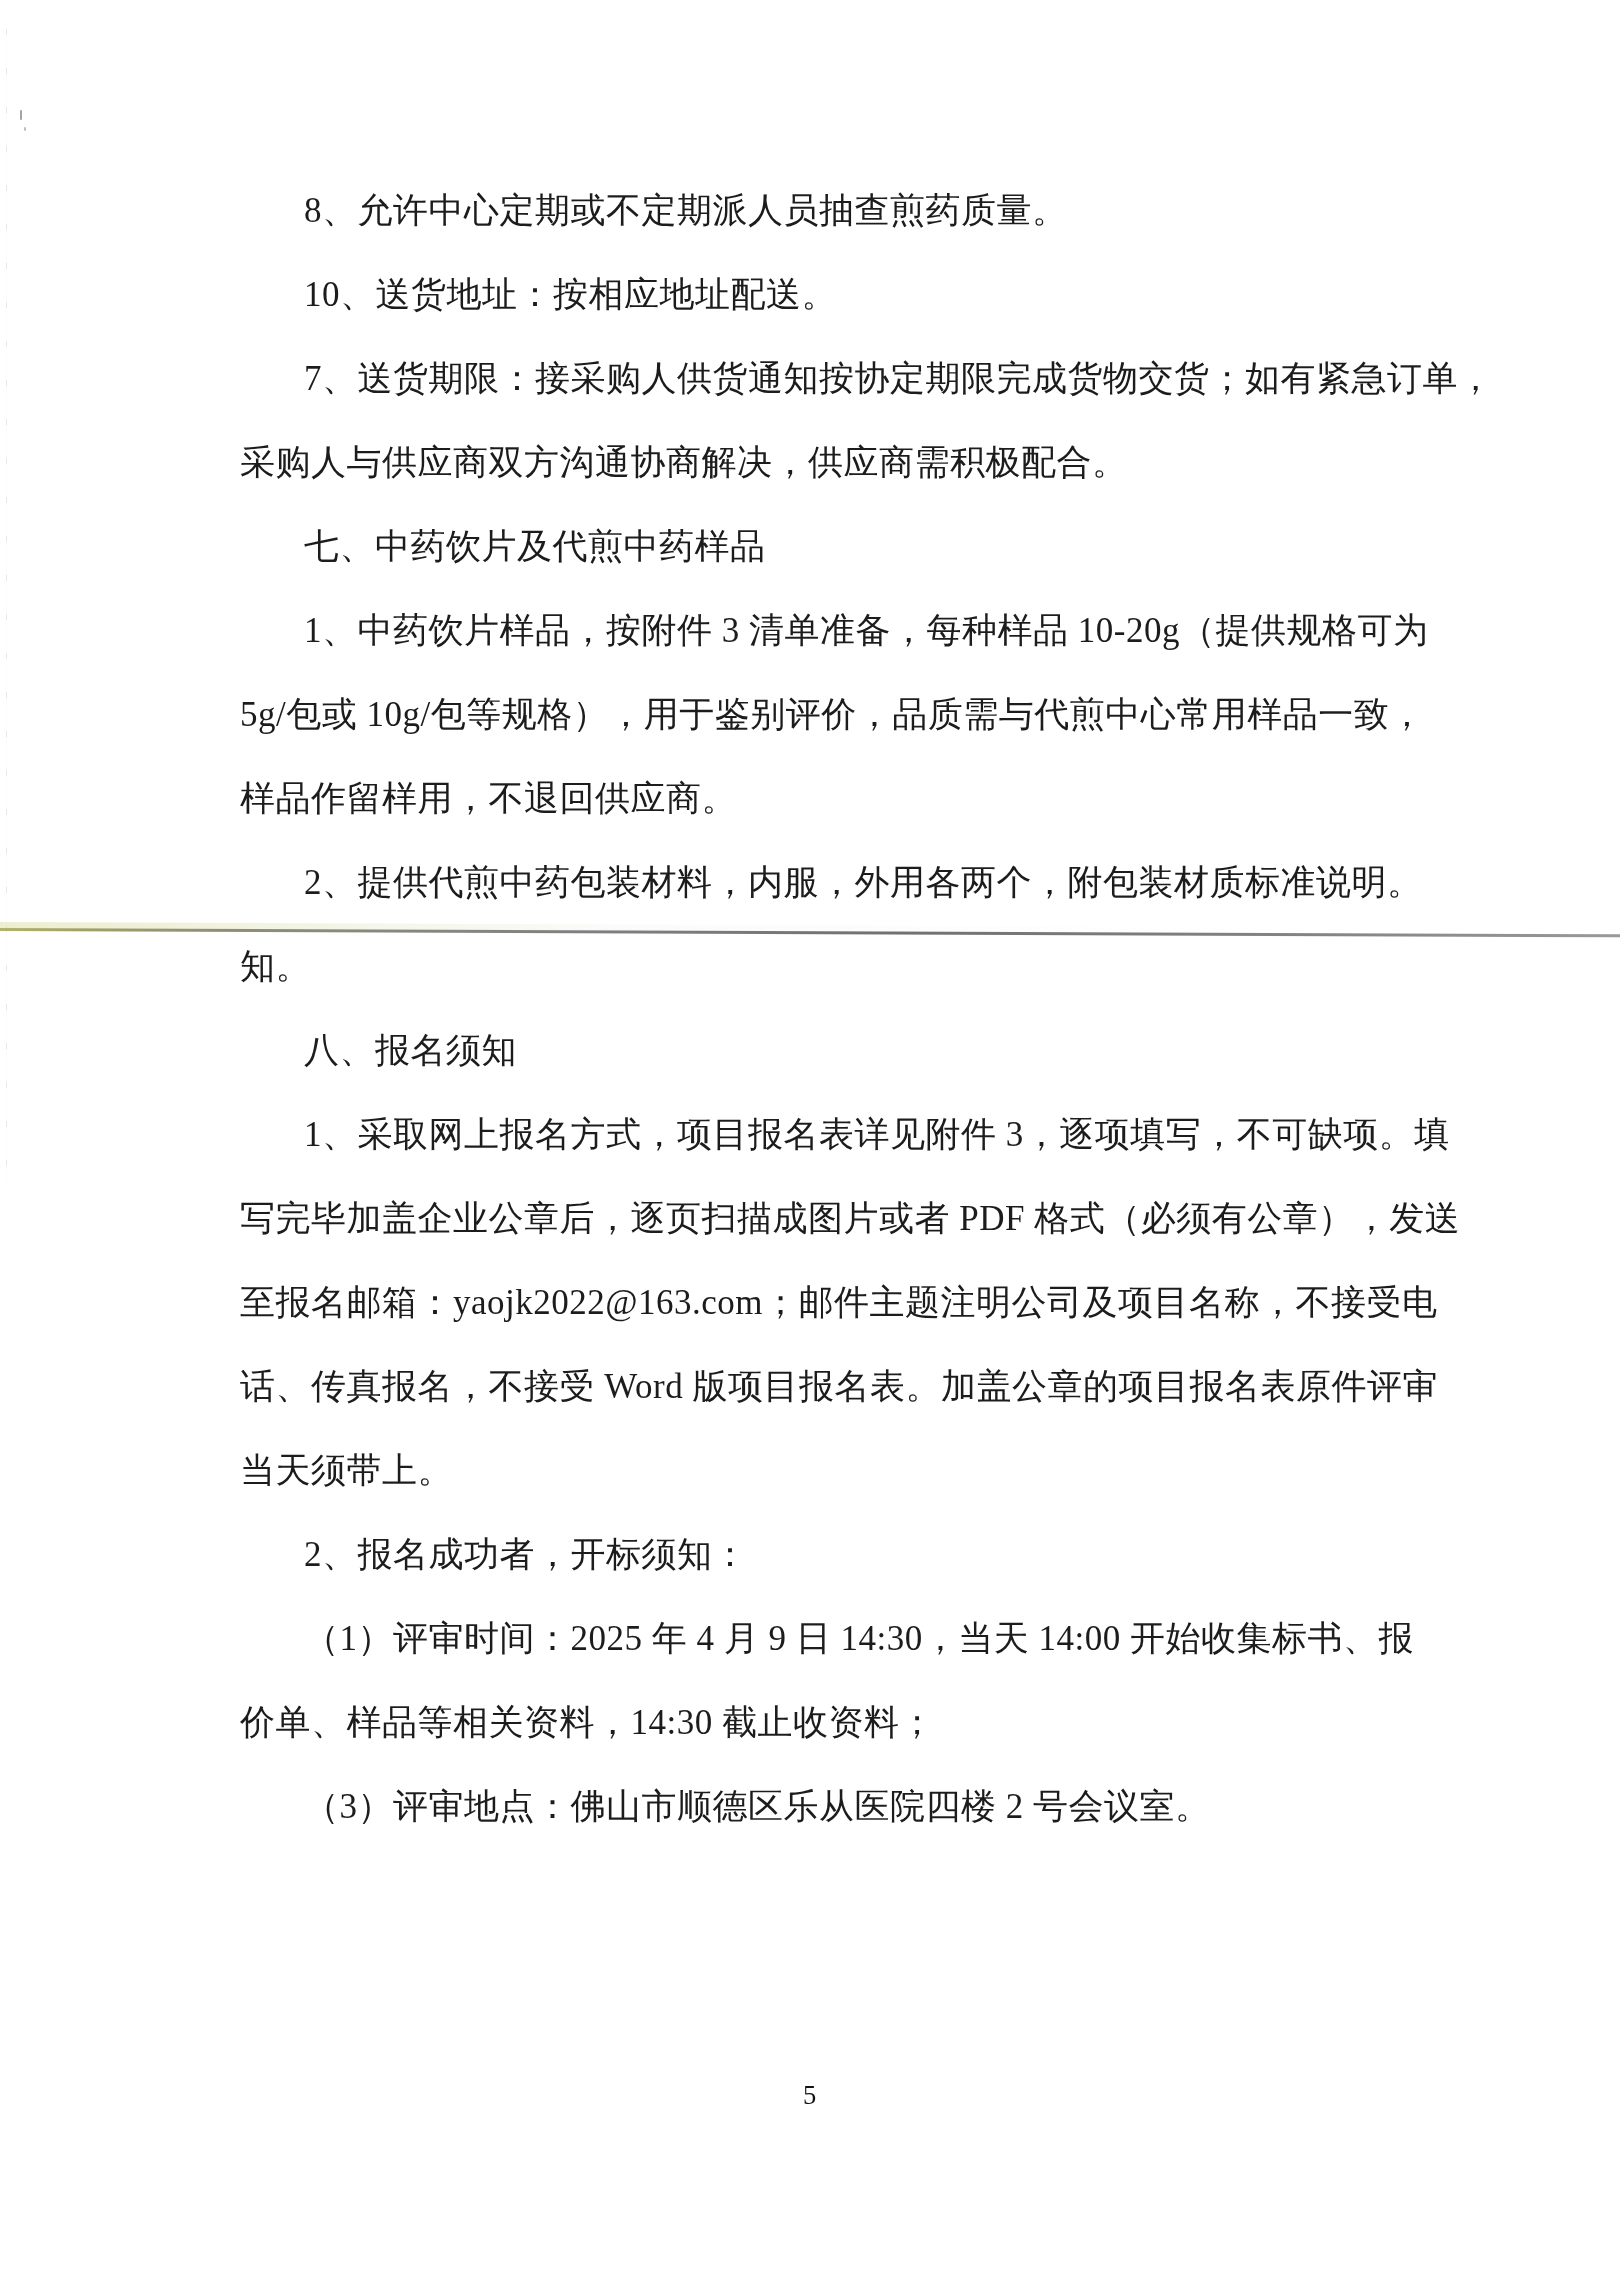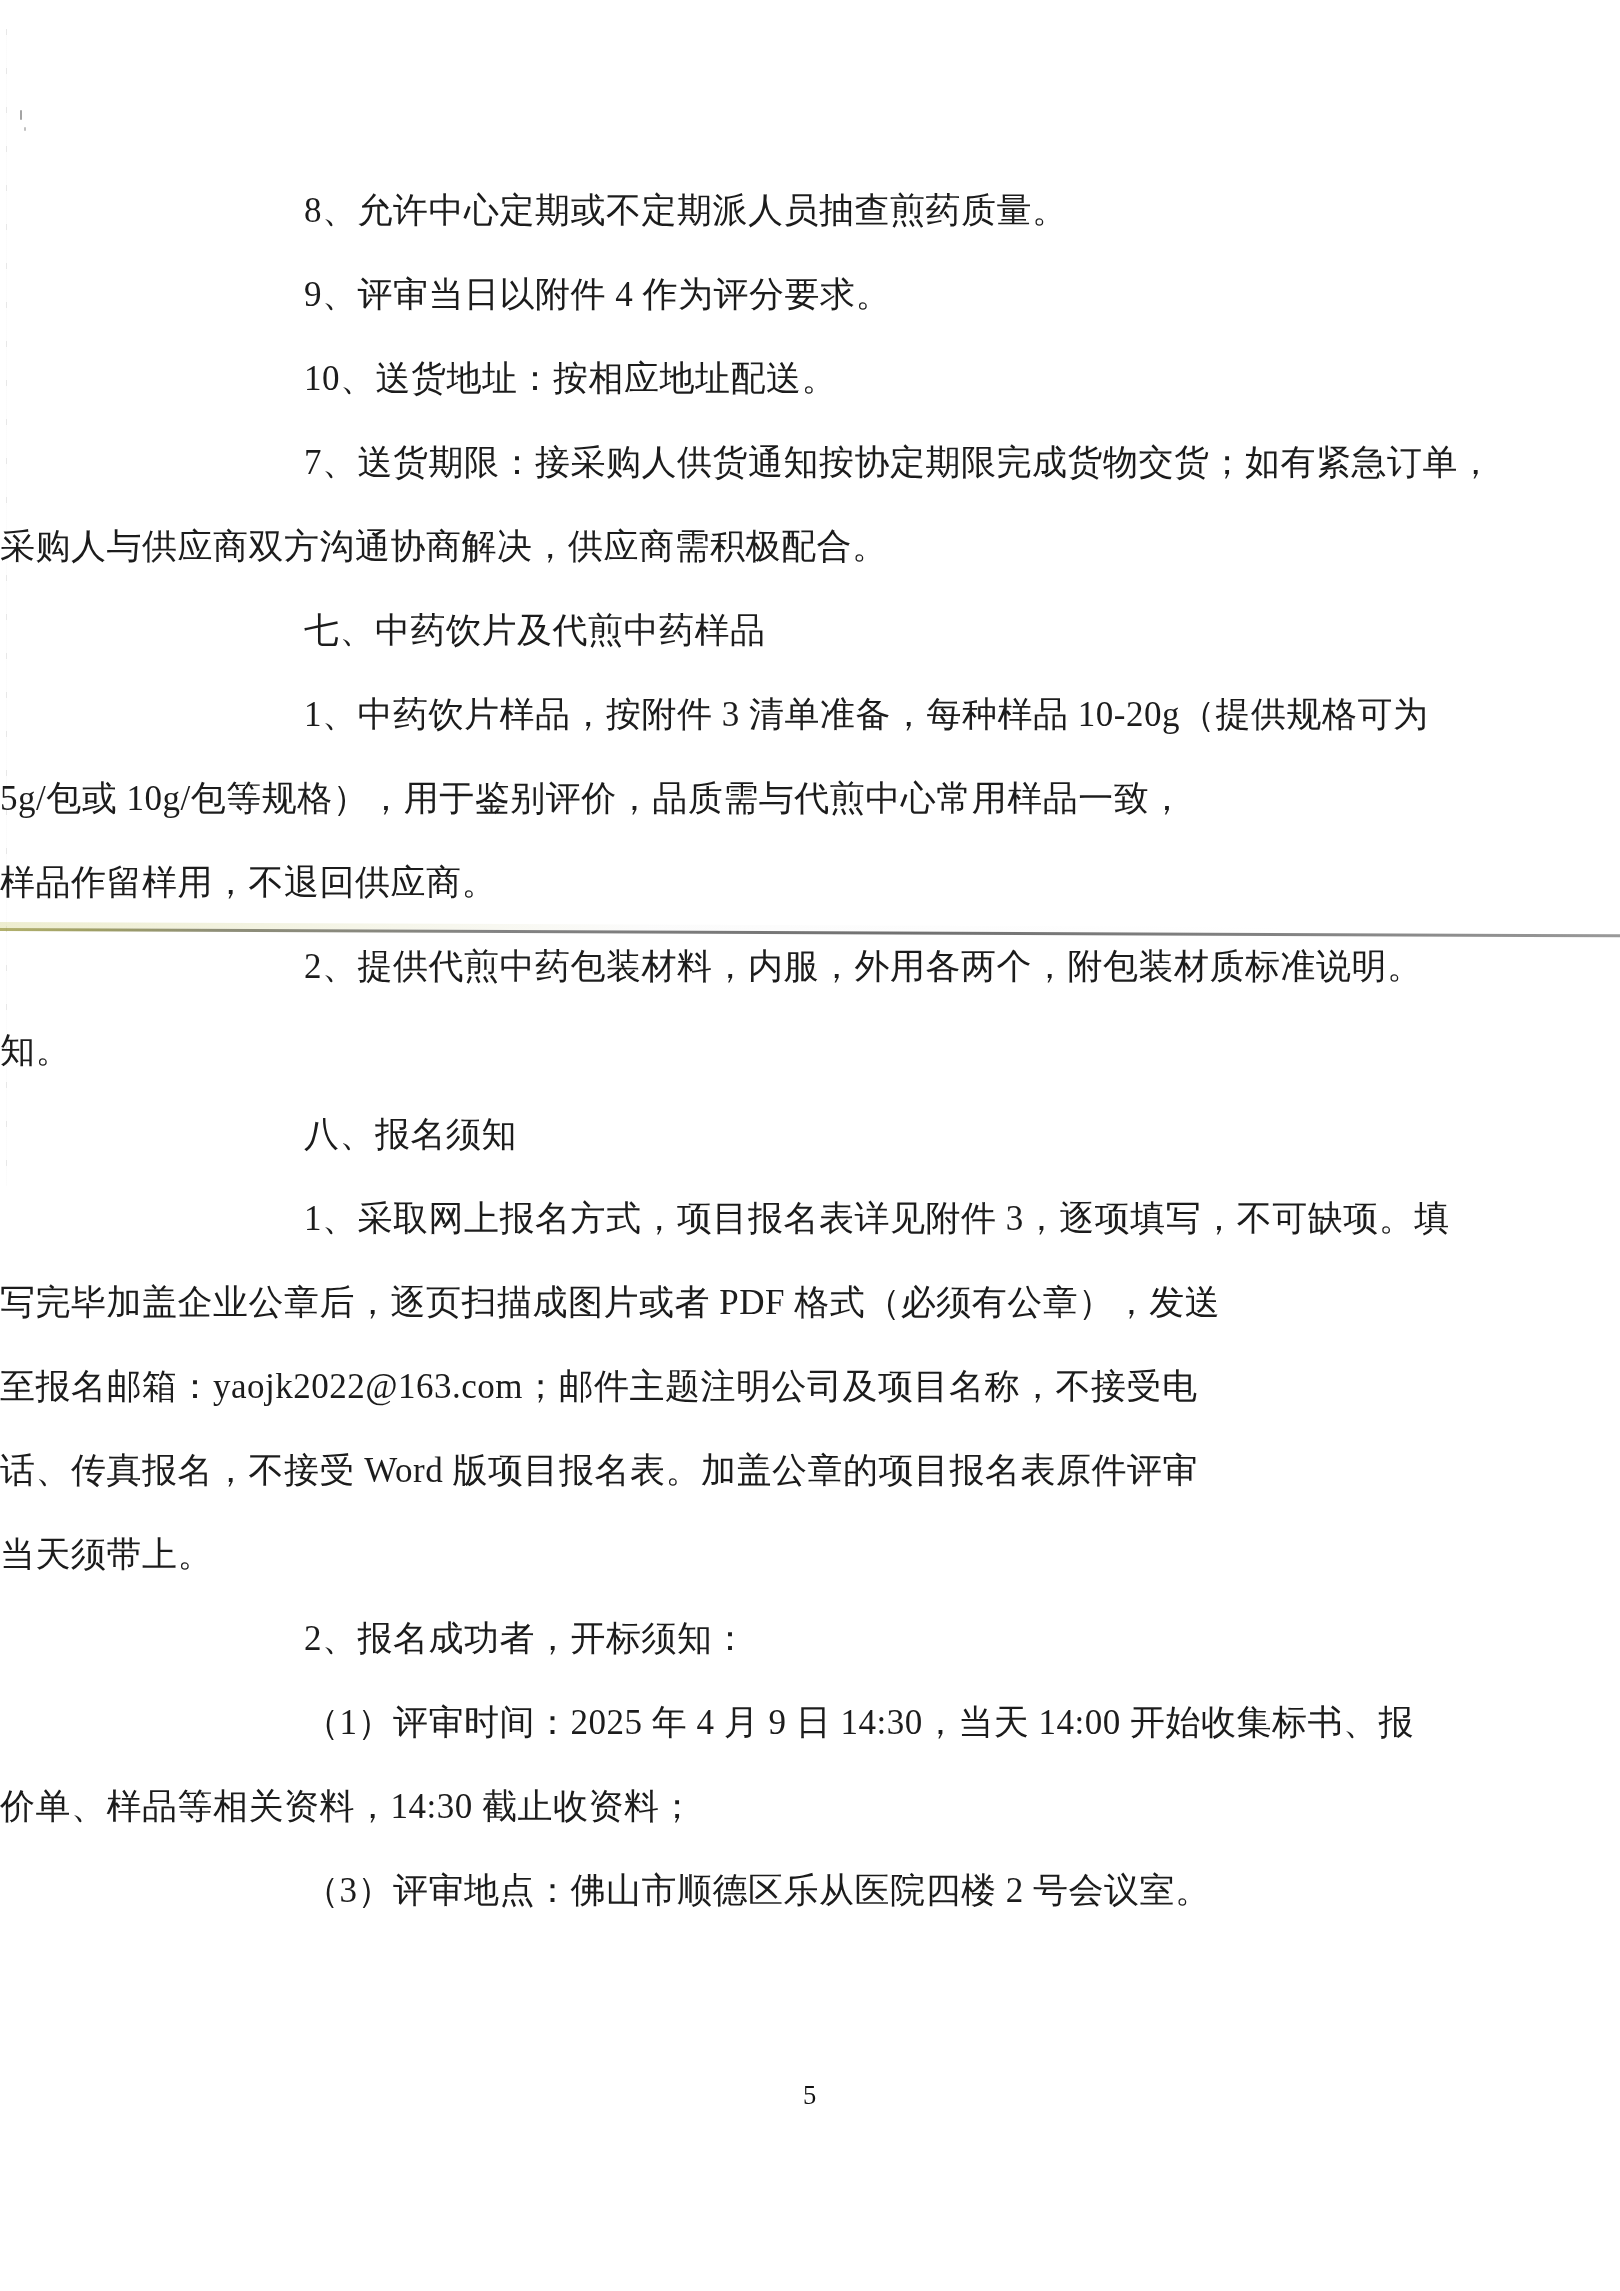--- a/index.html
+++ b/index.html
@@ -26,21 +26,21 @@
     height: 84px;
     display: flex;
     align-items: center;
     font-size: 35px;
     font-weight: 500;
     letter-spacing: 0.5px;
     white-space: pre;
     color: #1c1c1c;
   }
   .line.indent { padding-left: 304px; }
-  .line.cont   { }
+  .line.cont   { padding-left: 240px; }
   .seam {
     position: absolute;
     top: 928px;
     left: -11.8px;
     width: 1666px;
     height: 2.9px;
     transform: rotate(0.22deg);
     transform-origin: left center;
     background: linear-gradient(to right,
       #a8a655 0%, #8f8f4a 6%, #7a7a60 14%,
@@ -93,21 +93,20 @@
 <body>
 
 <div class="page">
 
   <div class="edge-noise"></div>
   <div class="speck" style="left:19.6px; top:110px; width:2.9px; height:9.8px; opacity:.5;"></div>
   <div class="speck" style="left:23.5px; top:127px; width:2px; height:3.9px; opacity:.35;"></div>
 
   <div class="text-lines">
       <div class="line indent">8、允许中心定期或不定期派人员抽查煎药质量。</div>
-      <div class="line indent">9、评审当日以附件 4 作为评分要求。</div>
       <div class="line indent">10、送货地址：按相应地址配送。</div>
       <div class="line indent">7、送货期限：接采购人供货通知按协定期限完成货物交货；如有紧急订单，</div>
       <div class="line cont">采购人与供应商双方沟通协商解决，供应商需积极配合。</div>
       <div class="line indent">七、中药饮片及代煎中药样品</div>
       <div class="line indent">1、中药饮片样品，按附件 3 清单准备，每种样品 10-20g（提供规格可为</div>
       <div class="line cont">5g/包或 10g/包等规格），用于鉴别评价，品质需与代煎中心常用样品一致，</div>
       <div class="line cont">样品作留样用，不退回供应商。</div>
       <div class="line indent">2、提供代煎中药包装材料，内服，外用各两个，附包装材质标准说明。</div>
       <div class="line cont">知。</div>
       <div class="line indent">八、报名须知</div>

